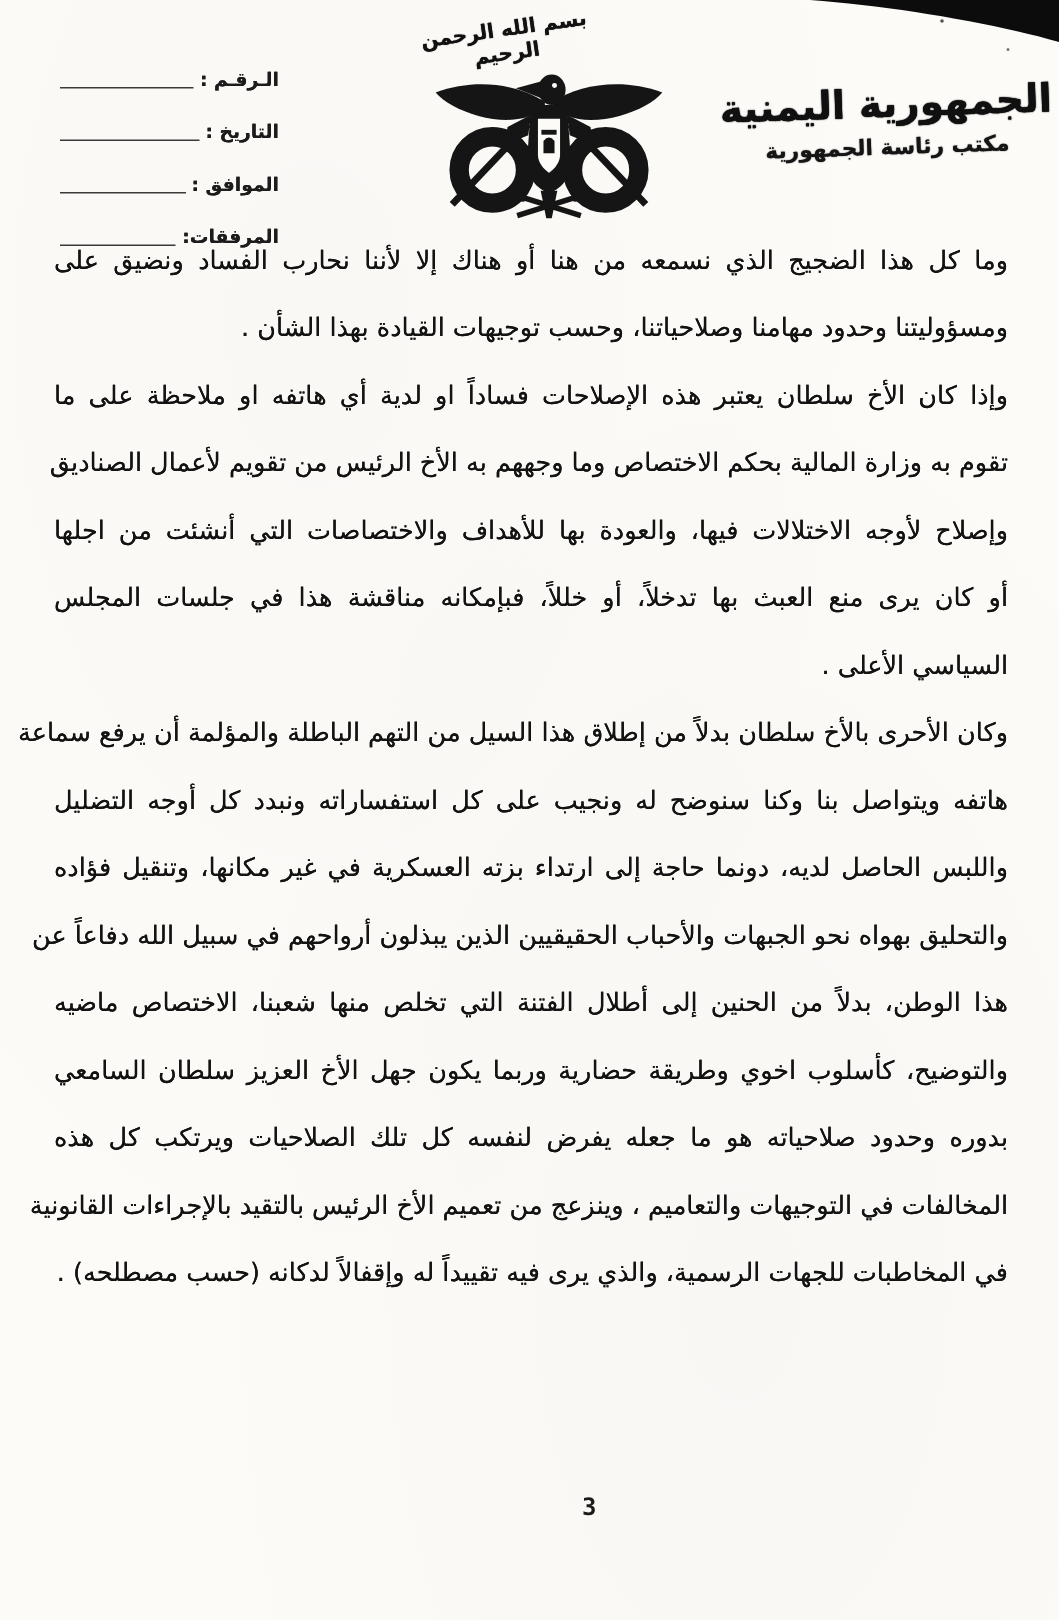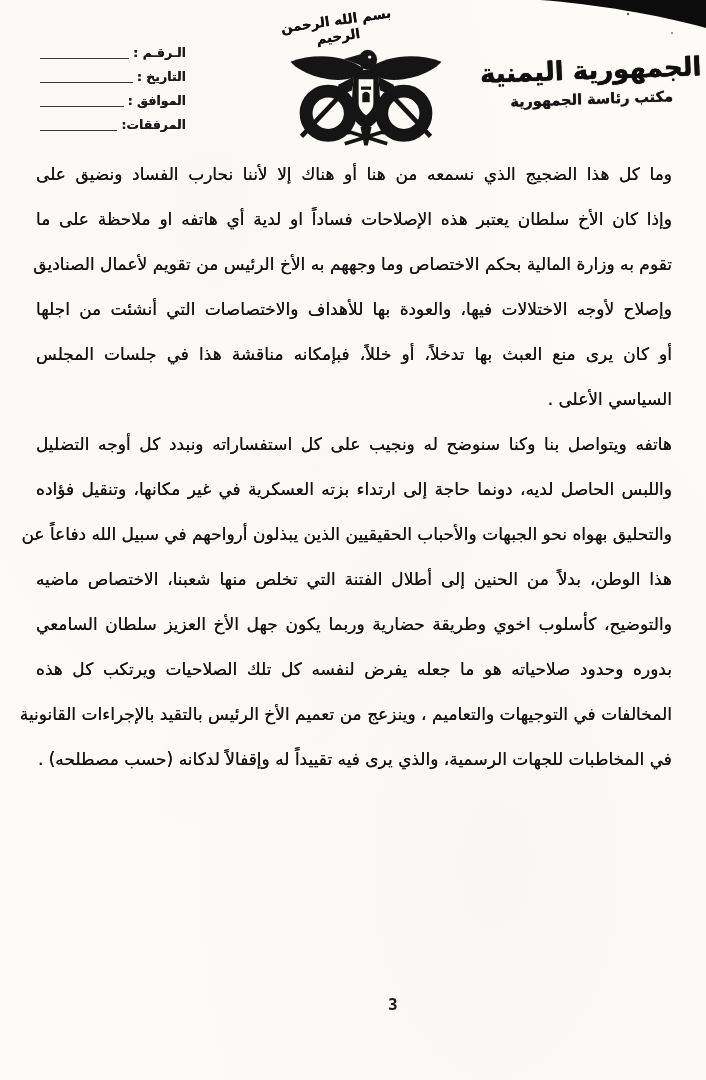--- a/index.html
+++ b/index.html
@@ -14,21 +14,21 @@
     overflow:hidden;
     font-family:"DejaVu Sans", sans-serif;
     color:#171717;
   }
   
   .corner-artifact{position:absolute;top:0;left:0;width:706px;height:40px;pointer-events:none;}
 
   
   .fields{
     position:absolute;top:42px;left:38px;width:148px;
-    display:flex;flex-direction:column;gap:3px;
+    display:flex;flex-direction:column;gap:14px;
     direction:rtl;
   }
   .field-row{display:flex;align-items:center;height:21px;direction:rtl;}
   .field-label{
     font-size:12.5px;font-weight:bold;color:#1c1c1c;white-space:nowrap;
     letter-spacing:0;text-shadow:0 0 .4px #1c1c1c;
   }
   .field-line{flex:1;border-bottom:1.5px solid #3a3a3a;height:55%;margin-left:2px;margin-right:4px;min-width:20px;}
 
   
@@ -148,25 +148,27 @@
     </g>
   </svg>
 
   <div class="org-block">
     <div class="org-title">الجمهورية اليمنية</div>
     <div class="org-subtitle">مكتب رئاسة الجمهورية</div>
   </div>
 
   <div class="doc-body">
       <div class="line">وما كل هذا الضجيج الذي نسمعه من هنا أو هناك إلا لأننا نحارب الفساد ونضيق على</div>
+      <div class="line para-end">ومسؤوليتنا وحدود مهامنا وصلاحياتنا، وحسب توجيهات القيادة بهذا الشأن .</div>
       <div class="line">وإذا كان الأخ سلطان يعتبر هذه الإصلاحات فساداً او لدية أي هاتفه او ملاحظة على ما</div>
       <div class="line">تقوم به وزارة المالية بحكم الاختصاص وما وجههم به الأخ الرئيس من تقويم لأعمال الصناديق</div>
       <div class="line">وإصلاح لأوجه الاختلالات فيها، والعودة بها للأهداف والاختصاصات التي أنشئت من اجلها</div>
       <div class="line">أو كان يرى منع العبث بها تدخلاً، أو خللاً، فبإمكانه مناقشة هذا في جلسات المجلس</div>
       <div class="line para-end">السياسي الأعلى .</div>
+      <div class="line">وكان الأحرى بالأخ سلطان بدلاً من إطلاق هذا السيل من التهم الباطلة والمؤلمة أن يرفع سماعة</div>
       <div class="line">هاتفه ويتواصل بنا وكنا سنوضح له ونجيب على كل استفساراته ونبدد كل أوجه التضليل</div>
       <div class="line">واللبس الحاصل لديه، دونما حاجة إلى ارتداء بزته العسكرية في غير مكانها، وتنقيل فؤاده</div>
       <div class="line">والتحليق بهواه نحو الجبهات والأحباب الحقيقيين الذين يبذلون أرواحهم في سبيل الله دفاعاً عن</div>
       <div class="line">هذا الوطن، بدلاً من الحنين إلى أطلال الفتنة التي تخلص منها شعبنا، الاختصاص ماضيه</div>
       <div class="line">والتوضيح، كأسلوب اخوي وطريقة حضارية وربما يكون جهل الأخ العزيز سلطان السامعي</div>
       <div class="line">بدوره وحدود صلاحياته هو ما جعله يفرض لنفسه كل تلك الصلاحيات ويرتكب كل هذه</div>
       <div class="line">المخالفات في التوجيهات والتعاميم ، وينزعج من تعميم الأخ الرئيس بالتقيد بالإجراءات القانونية</div>
       <div class="line para-end">في المخاطبات للجهات الرسمية، والذي يرى فيه تقييداً له وإقفالاً لدكانه (حسب مصطلحه) .</div>
     </div>
 

